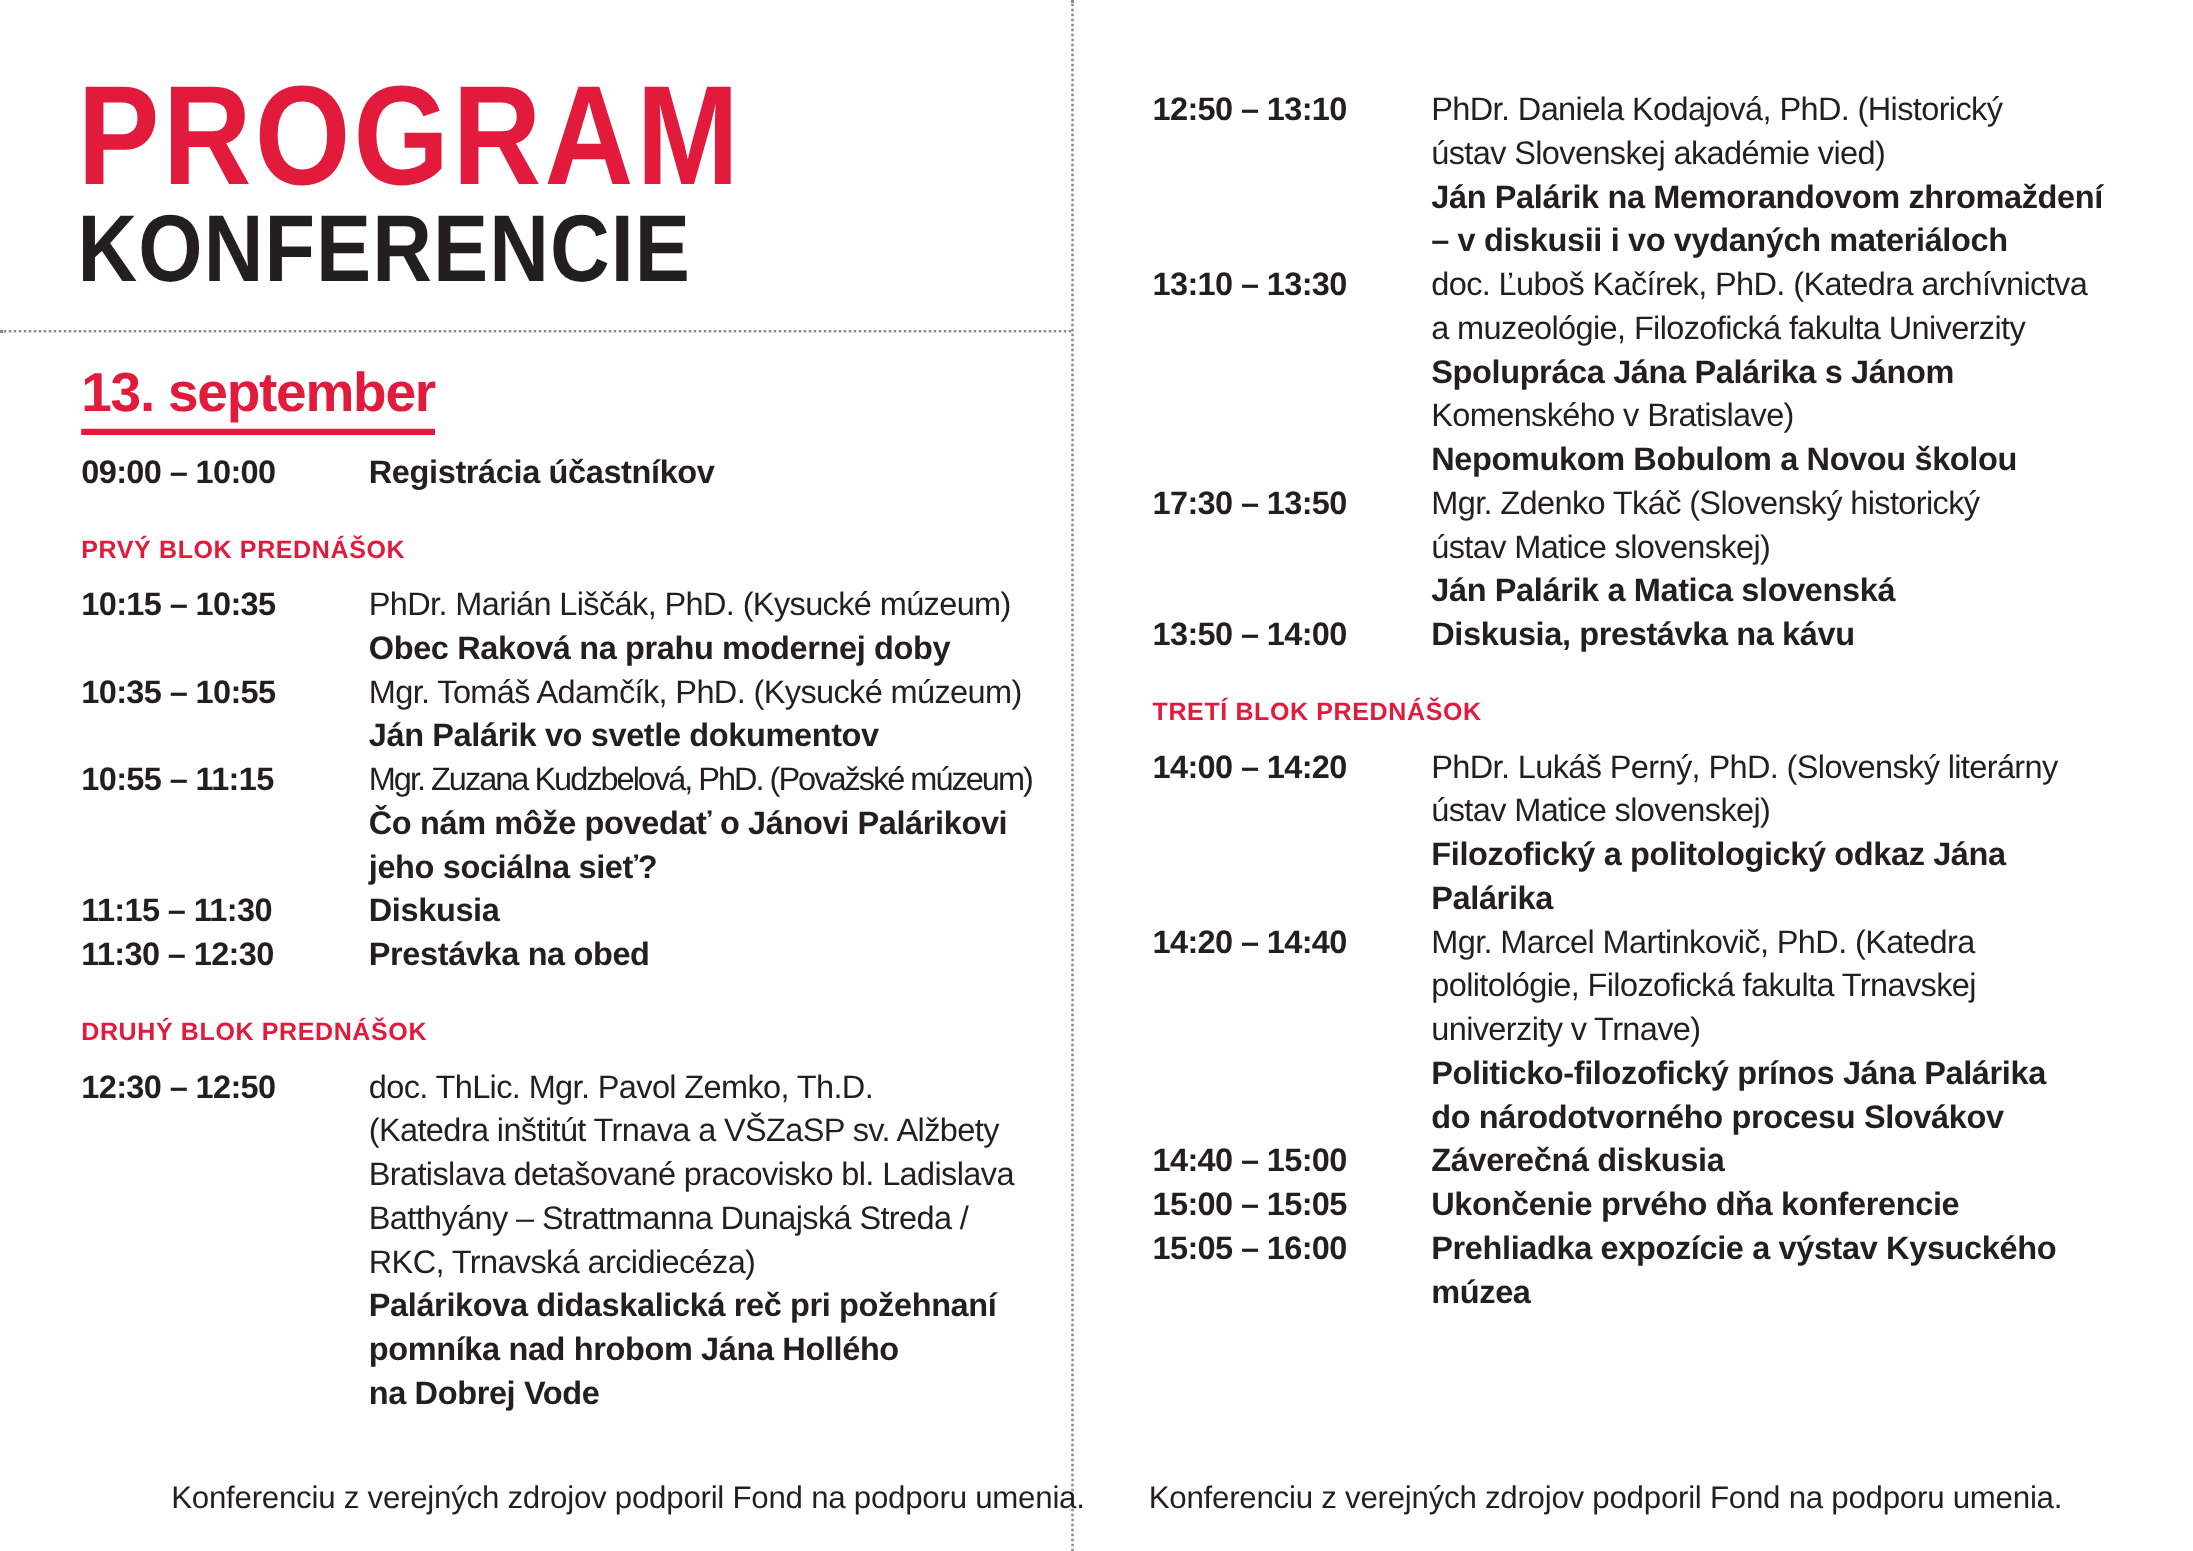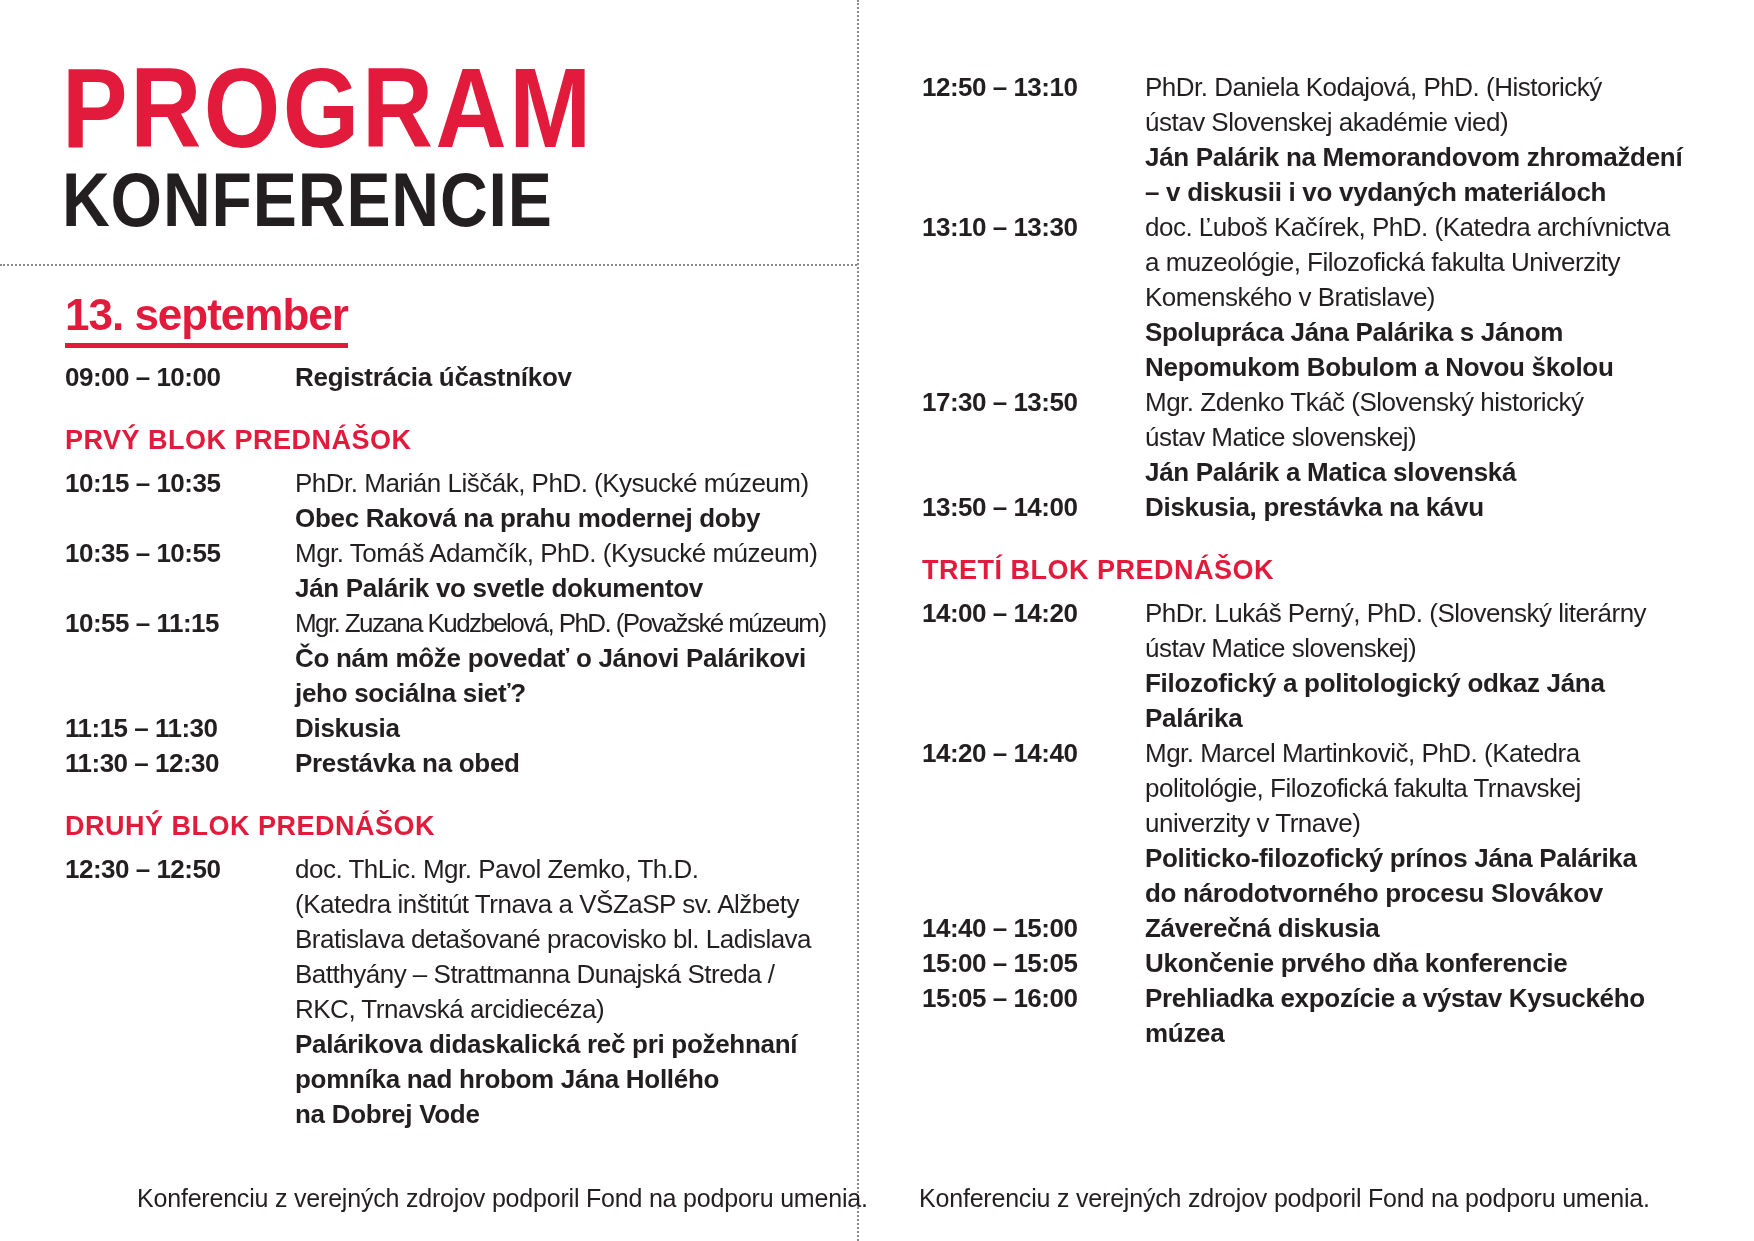--- a/index.html
+++ b/index.html
@@ -83,21 +83,21 @@
     position: absolute;
     font-size: 26px;
     line-height: 35px;
   }
   #left-col  { left: 65px;  top: 360px; width: 745px; }
   #right-col { left: 922px; top: 70px;  width: 775px; }
 
   .section-heading {
     color: var(--red);
     font-weight: 700;
-    font-size: 27px;
+    font-size: 20px;
     letter-spacing: 0.5px;
     margin-top: 28px;
     margin-bottom: 8px;
     line-height: 35px;
     white-space: nowrap;
   }
   .row {
     display: grid;
   }
   #left-col  .row { grid-template-columns: 230px 1fr; }
@@ -213,22 +213,22 @@
           <div class="line">ústav Slovenskej akadémie vied)</div>
           <div class="line bold">Ján Palárik na Memorandovom zhromaždení</div>
           <div class="line bold">– v diskusii i vo vydaných materiáloch</div>
         </div>
       </div>
       <div class="row">
         <div class="time">13:10 – 13:30</div>
         <div class="desc">
           <div class="line">doc. Ľuboš Kačírek, PhD. (Katedra archívnictva</div>
           <div class="line">a muzeológie, Filozofická fakulta Univerzity</div>
+          <div class="line bold">Spolupráca Jána Palárika s Jánom</div>
           <div class="line">Komenského v Bratislave)</div>
-          <div class="line bold">Spolupráca Jána Palárika s Jánom</div>
           <div class="line bold">Nepomukom Bobulom a Novou školou</div>
         </div>
       </div>
       <div class="row">
         <div class="time">17:30 – 13:50</div>
         <div class="desc">
           <div class="line">Mgr. Zdenko Tkáč (Slovenský historický</div>
           <div class="line">ústav Matice slovenskej)</div>
           <div class="line bold">Ján Palárik a Matica slovenská</div>
         </div>

